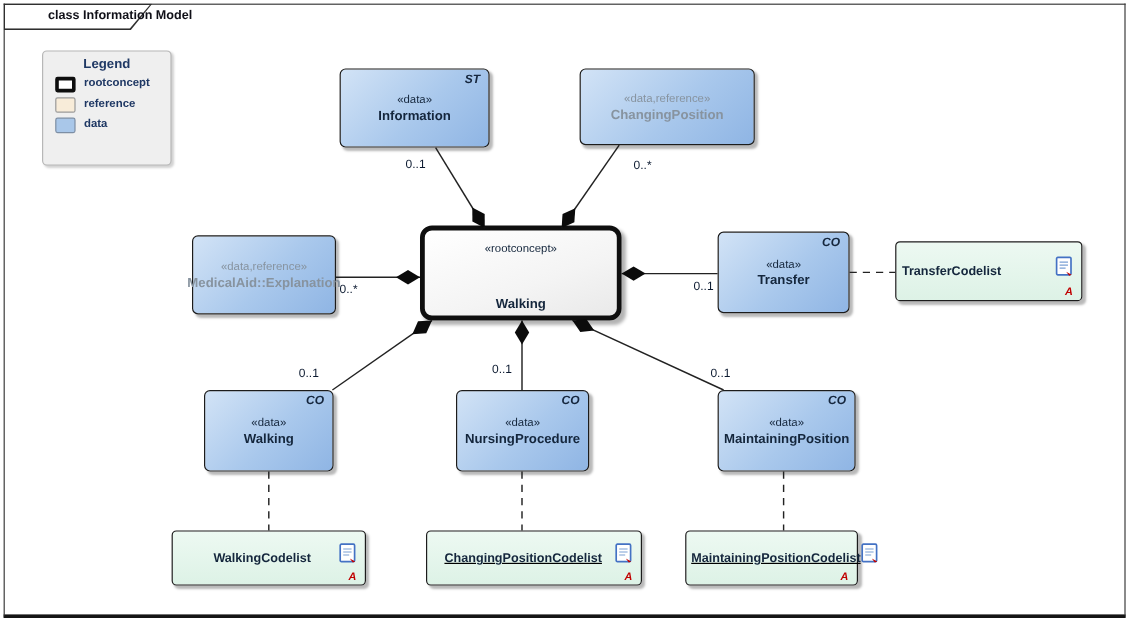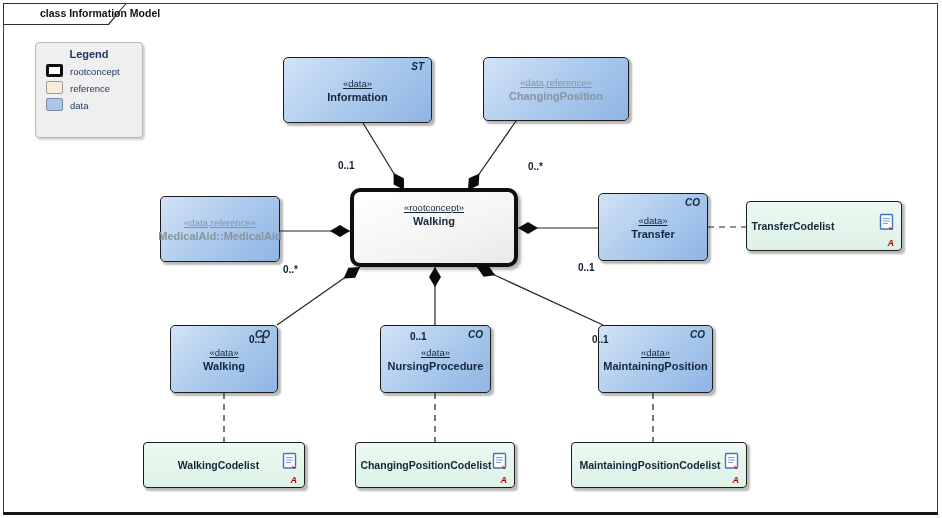--- a/index.html
+++ b/index.html
@@ -6,41 +6,41 @@
   #stage{position:relative;width:942px;height:518px;background:#ffffff;overflow:hidden;}
   
   #frame{position:absolute;left:3px;top:3px;right:4px;bottom:3px;border:1px solid #3c3c3c;border-bottom:3px solid #151515;background:#ffffff;}
   #frame-tab{position:absolute;left:3px;top:3px;width:124px;height:22px;z-index:5;}
   #frame-tab .tab-shape{position:absolute;inset:0;background:#2e2e2e;clip-path:polygon(0 0,124px 0,106px 22px,0 22px);}
   #frame-tab .tab-inner{position:absolute;left:1px;top:1px;width:121px;height:20px;background:#ffffff;clip-path:polygon(0 0,121px 0,104px 20px,0 20px);}
   #frame-tab .tab-label{position:absolute;left:7px;top:4px;font-size:10.5px;font-weight:bold;color:#101018;white-space:nowrap;margin-left:30px;}
   
   #legend{position:absolute;left:35px;top:42px;width:106px;height:94px;background:#efefef;border:1px solid #b7b7b7;border-radius:4px;box-shadow:2px 2px 2px rgba(0,0,0,0.18);z-index:2;}
   #legend .legend-title{text-align:center;font-size:11px;font-weight:bold;color:#1f3864;margin-top:5px;}
-  .legend-row{display:flex;align-items:flex-end;gap:7px;margin:4px 0 0 10px;}
+  .legend-row{display:flex;align-items:flex-start;gap:7px;margin:4px 0 0 10px;font-weight:bold;}
   .swatch{width:17px;height:13px;border-radius:2px;box-sizing:border-box;}
   .swatch-root{background:#ffffff;border:3px solid #0d0d0d;}
   .swatch-container{background:#f8ecd9;border:1px solid #9a9a9a;}
   .swatch-data{background:#a9c7e9;border:1px solid #7d8ea4;}
   .legend-row span{font-size:9.5px;color:#1f3864;}
   
   .node{position:absolute;box-sizing:border-box;border-radius:5px;z-index:1;display:flex;flex-direction:column;align-items:center;justify-content:center;box-shadow:2.5px 2.5px 2px rgba(0,0,0,0.28);}
   .node.blue{background:linear-gradient(135deg,#d2e3f6 0%,#a9c8ec 55%,#8fb5e4 100%);border:1.5px solid #1c1c1c;}
-  .node .stereo{font-size:9.5px;color:#14263c;line-height:13px;text-decoration:underline;}
+  .node .stereo{font-size:9.5px;color:#14263c;line-height:13px;}
   .node .cname{font-size:11px;font-weight:bold;color:#14263c;line-height:14px;}
   .node.ref .stereo,.node.ref .cname{color:#87939f;}
   .node .corner-tag{position:absolute;top:3px;right:7px;font-size:10px;font-style:italic;font-weight:bold;color:#15263d;}
   .node.root{background:linear-gradient(160deg,#ffffff 0%,#f4f4f4 60%,#e9e9e9 100%);border:4px solid #0f0f0f;border-radius:10px;justify-content:flex-start;padding-top:9px;box-shadow:3px 3px 3px rgba(0,0,0,0.3);}
   .node.green{background:linear-gradient(180deg,#edf9f2 0%,#ddf2e6 100%);border:1.5px solid #1c1c1c;border-radius:4px;flex-direction:row;justify-content:flex-start;padding:0 6px 0 4px;}
   .node.green .cname{flex:1;text-align:center;font-size:10.5px;}
   .node.green .doc-icon{width:16px;height:18px;flex:0 0 auto;margin-top:-8px;}
   .node.green .marker-a{position:absolute;right:7px;bottom:2px;font-size:9px;font-weight:bold;font-style:italic;color:#c00000;}
   
   #wires{position:absolute;left:0;top:0;z-index:2;pointer-events:none;}
-  .mult{position:absolute;font-size:10px;font-weight:bold;color:#0c1a30;z-index:3;white-space:nowrap;margin-top:28px;}
+  .mult{position:absolute;font-size:10px;font-weight:normal;color:#0c1a30;z-index:3;white-space:nowrap;}
 </style>
 </head>
 <body>
 
 <div id="stage">
   <div id="frame"></div>
 
   <div id="frame-tab">
     <div class="tab-shape"></div>
     <div class="tab-inner"></div>
@@ -56,37 +56,37 @@
     <div class="legend-row">
       <div class="swatch swatch-container"></div>
       <span>reference</span>
     </div>
     <div class="legend-row">
       <div class="swatch swatch-data"></div>
       <span>data</span>
     </div>
   </div>
 
-  <div class="node blue" style="left:283px;top:57px;width:149px;height:66px;">
+  <div class="node blue" style="left:283px;top:57px;width:125px;height:66px;">
     <span class="corner-tag">ST</span>
     <div class="stereo">«data»</div>
     <div class="cname">Information</div>
   </div>
 
   <div class="node blue ref" style="left:483px;top:57px;width:146px;height:64px;">
     <div class="stereo">«data,reference»</div>
     <div class="cname">ChangingPosition</div>
   </div>
 
   <div class="node blue ref" style="left:160px;top:196px;width:120px;height:66px;">
     <div class="stereo">«data,reference»</div>
-    <div class="cname">MedicalAid::MedicalAid</div>
+    <div class="cname">MedicalAid::Explanation</div>
   </div>
 
-  <div class="node root" style="left:350px;top:188px;width:168px;height:79px;">
+  <div class="node root" style="left:350px;top:188px;width:168px;height:79px;gap:33px;">
     <div class="stereo">«rootconcept»</div>
     <div class="cname">Walking</div>
   </div>
 
   <div class="node blue" style="left:598px;top:193px;width:110px;height:68px;">
     <span class="corner-tag">CO</span>
     <div class="stereo">«data»</div>
     <div class="cname">Transfer</div>
   </div>
 
@@ -125,33 +125,33 @@
     <svg class="doc-icon" viewBox="0 0 16 18">
         <rect x="1.5" y="1.5" width="12" height="14.5" rx="1" fill="#ffffff" stroke="#4472c4" stroke-width="1.4"></rect>
         <line x1="4" y1="5.5" x2="11" y2="5.5" stroke="#7aa0d4" stroke-width="1"></line>
         <line x1="4" y1="8" x2="11" y2="8" stroke="#7aa0d4" stroke-width="1"></line>
         <line x1="4" y1="10.5" x2="9" y2="10.5" stroke="#7aa0d4" stroke-width="1"></line>
         <path d="M14 16 L9.5 13.5 L12 16.8 Z" fill="#c00000"></path>
       </svg>
     <span class="marker-a">A</span>
   </div>
 
-  <div class="node green" style="left:355px;top:442px;width:160px;height:46px;">
+  <div class="node green" style="left:355px;top:442px;width:180px;height:46px;text-decoration:underline;">
     <div class="cname">ChangingPositionCodelist</div>
     <svg class="doc-icon" viewBox="0 0 16 18">
         <rect x="1.5" y="1.5" width="12" height="14.5" rx="1" fill="#ffffff" stroke="#4472c4" stroke-width="1.4"></rect>
         <line x1="4" y1="5.5" x2="11" y2="5.5" stroke="#7aa0d4" stroke-width="1"></line>
         <line x1="4" y1="8" x2="11" y2="8" stroke="#7aa0d4" stroke-width="1"></line>
         <line x1="4" y1="10.5" x2="9" y2="10.5" stroke="#7aa0d4" stroke-width="1"></line>
         <path d="M14 16 L9.5 13.5 L12 16.8 Z" fill="#c00000"></path>
       </svg>
     <span class="marker-a">A</span>
   </div>
 
-  <div class="node green" style="left:571px;top:442px;width:176px;height:46px;">
+  <div class="node green" style="left:571px;top:442px;width:144px;height:46px;text-decoration:underline;">
     <div class="cname">MaintainingPositionCodelist</div>
     <svg class="doc-icon" viewBox="0 0 16 18">
         <rect x="1.5" y="1.5" width="12" height="14.5" rx="1" fill="#ffffff" stroke="#4472c4" stroke-width="1.4"></rect>
         <line x1="4" y1="5.5" x2="11" y2="5.5" stroke="#7aa0d4" stroke-width="1"></line>
         <line x1="4" y1="8" x2="11" y2="8" stroke="#7aa0d4" stroke-width="1"></line>
         <line x1="4" y1="10.5" x2="9" y2="10.5" stroke="#7aa0d4" stroke-width="1"></line>
         <path d="M14 16 L9.5 13.5 L12 16.8 Z" fill="#c00000"></path>
       </svg>
     <span class="marker-a">A</span>
   </div>

